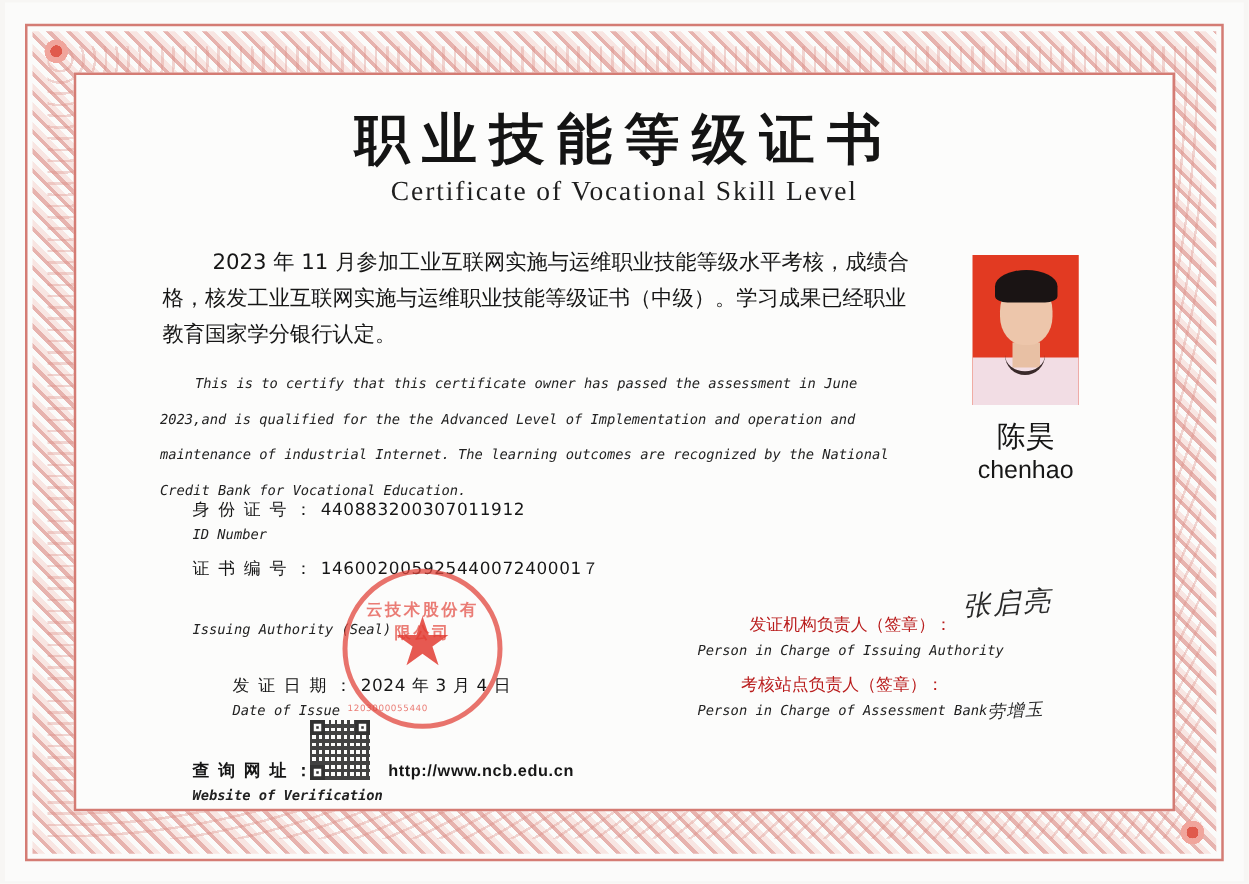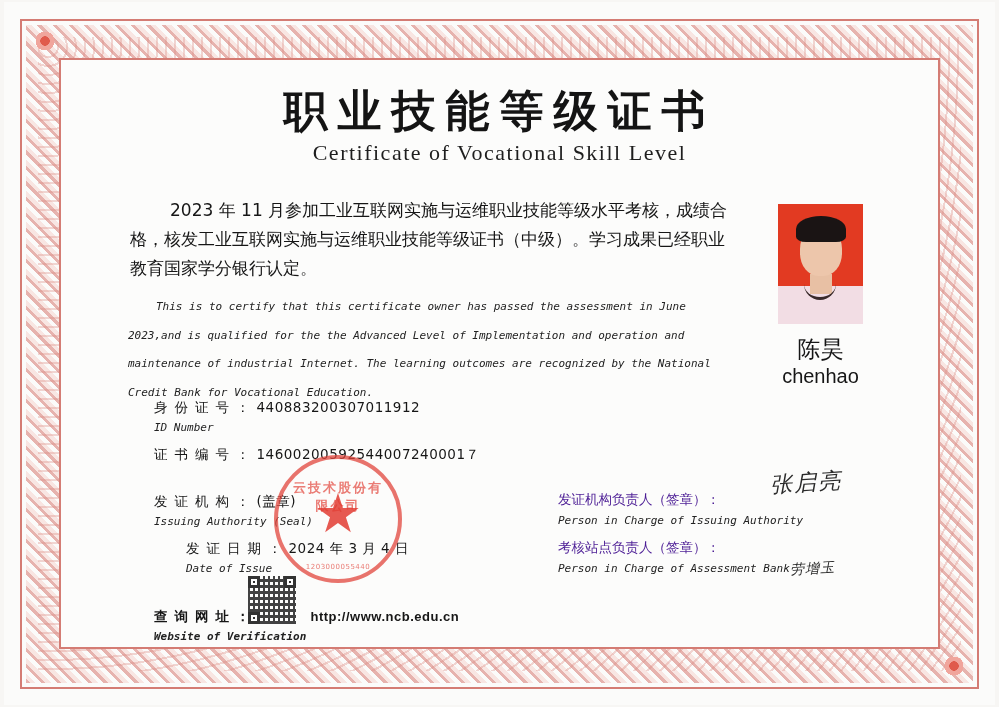--- a/index.html
+++ b/index.html
@@ -95,21 +95,21 @@
   }
   .seal .star {
     position: absolute; left: 0; right: 0; top: 28px; text-align: center;
     color: rgba(226,60,50,0.85); font-size: 54px; line-height: 54px;
   }
   .seal .ring-text {
     position: absolute; left: 8px; right: 8px; top: 20px; text-align: center;
     color: rgba(226,70,60,0.7); font-size: 13px; font-weight: bold; letter-spacing: 2px;
   }
   .seal .code {
-    position: absolute; left: 0; right: 0; bottom: 8px; text-align: center;
+    position: absolute; left: 0; right: 0; bottom: 8px; text-align: left;
     color: rgba(226,70,60,0.7); font-size: 7px; letter-spacing: 0.5px;
   }
 
   .photo {
     position: absolute; left: 778px; top: 204px; width: 85px; height: 120px;
     background: #e23a22; overflow: hidden;
   }
   .photo .shirt {
     position: absolute; left: 0; right: 0; bottom: 0; height: 38px;
     background: #f2dde4;
@@ -126,21 +126,21 @@
     background: #edc6ab; border-radius: 48% 48% 44% 44%;
   }
   .photo .hair {
     position: absolute; left: 18px; top: 12px; width: 50px; height: 26px;
     background: #1a1414; border-radius: 50% 50% 20% 20%;
   }
   .name-cn { position: absolute; left: 778px; width: 85px; top: 334px; text-align: center; font-size: 23px; color: #161616; }
   .name-en { position: absolute; left: 768px; width: 105px; top: 365px; text-align: center; font-family: "Liberation Sans", sans-serif; font-size: 20px; color: #161616; }
 
   .resp { position: absolute; left: 558px; }
-  .resp .cn { font-size: 13.5px; color: #4c1d95; white-space: nowrap; }
+  .resp .cn { font-size: 13.5px; color: #b91c1c; white-space: nowrap; text-align: center; }
   .resp .en {
     font-family: "DejaVu Sans Mono", "Liberation Mono", monospace;
     font-style: italic; font-size: 11px; color: #222; margin-top: 5px; white-space: nowrap;
   }
   .r1 { top: 491px; }
   .r2 { top: 539px; }
   .sig {
     position: absolute; font-family: "DejaVu Serif", serif; font-style: italic; color: #2a2a2a;
   }
   .sig1 { left: 770px; top: 468px; font-size: 22px; letter-spacing: 2px; transform: rotate(-4deg); }
@@ -167,21 +167,20 @@
 <div class="field f-id">
   <div class="cn"><span class="lbl">身份证号：</span><span>440883200307011912</span></div>
   <div class="en">ID Number</div>
 </div>
 
 <div class="field f-cert">
   <div class="cn"><span class="lbl">证书编号：</span><span>14600200592544007240001７</span></div>
 </div>
 
 <div class="field f-issuer">
-  <div class="cn"><span class="lbl">发证机构：</span><span>(盖章)</span></div>
   <div class="en">Issuing Authority (Seal)</div>
 </div>
 
 <div class="field f-date">
   <div class="cn"><span class="lbl">发证日期：</span><span>2024 年 3 月 4 日</span></div>
   <div class="en">Date of Issue</div>
 </div>
 
 <div class="qr">
   <span class="fp a"></span>

